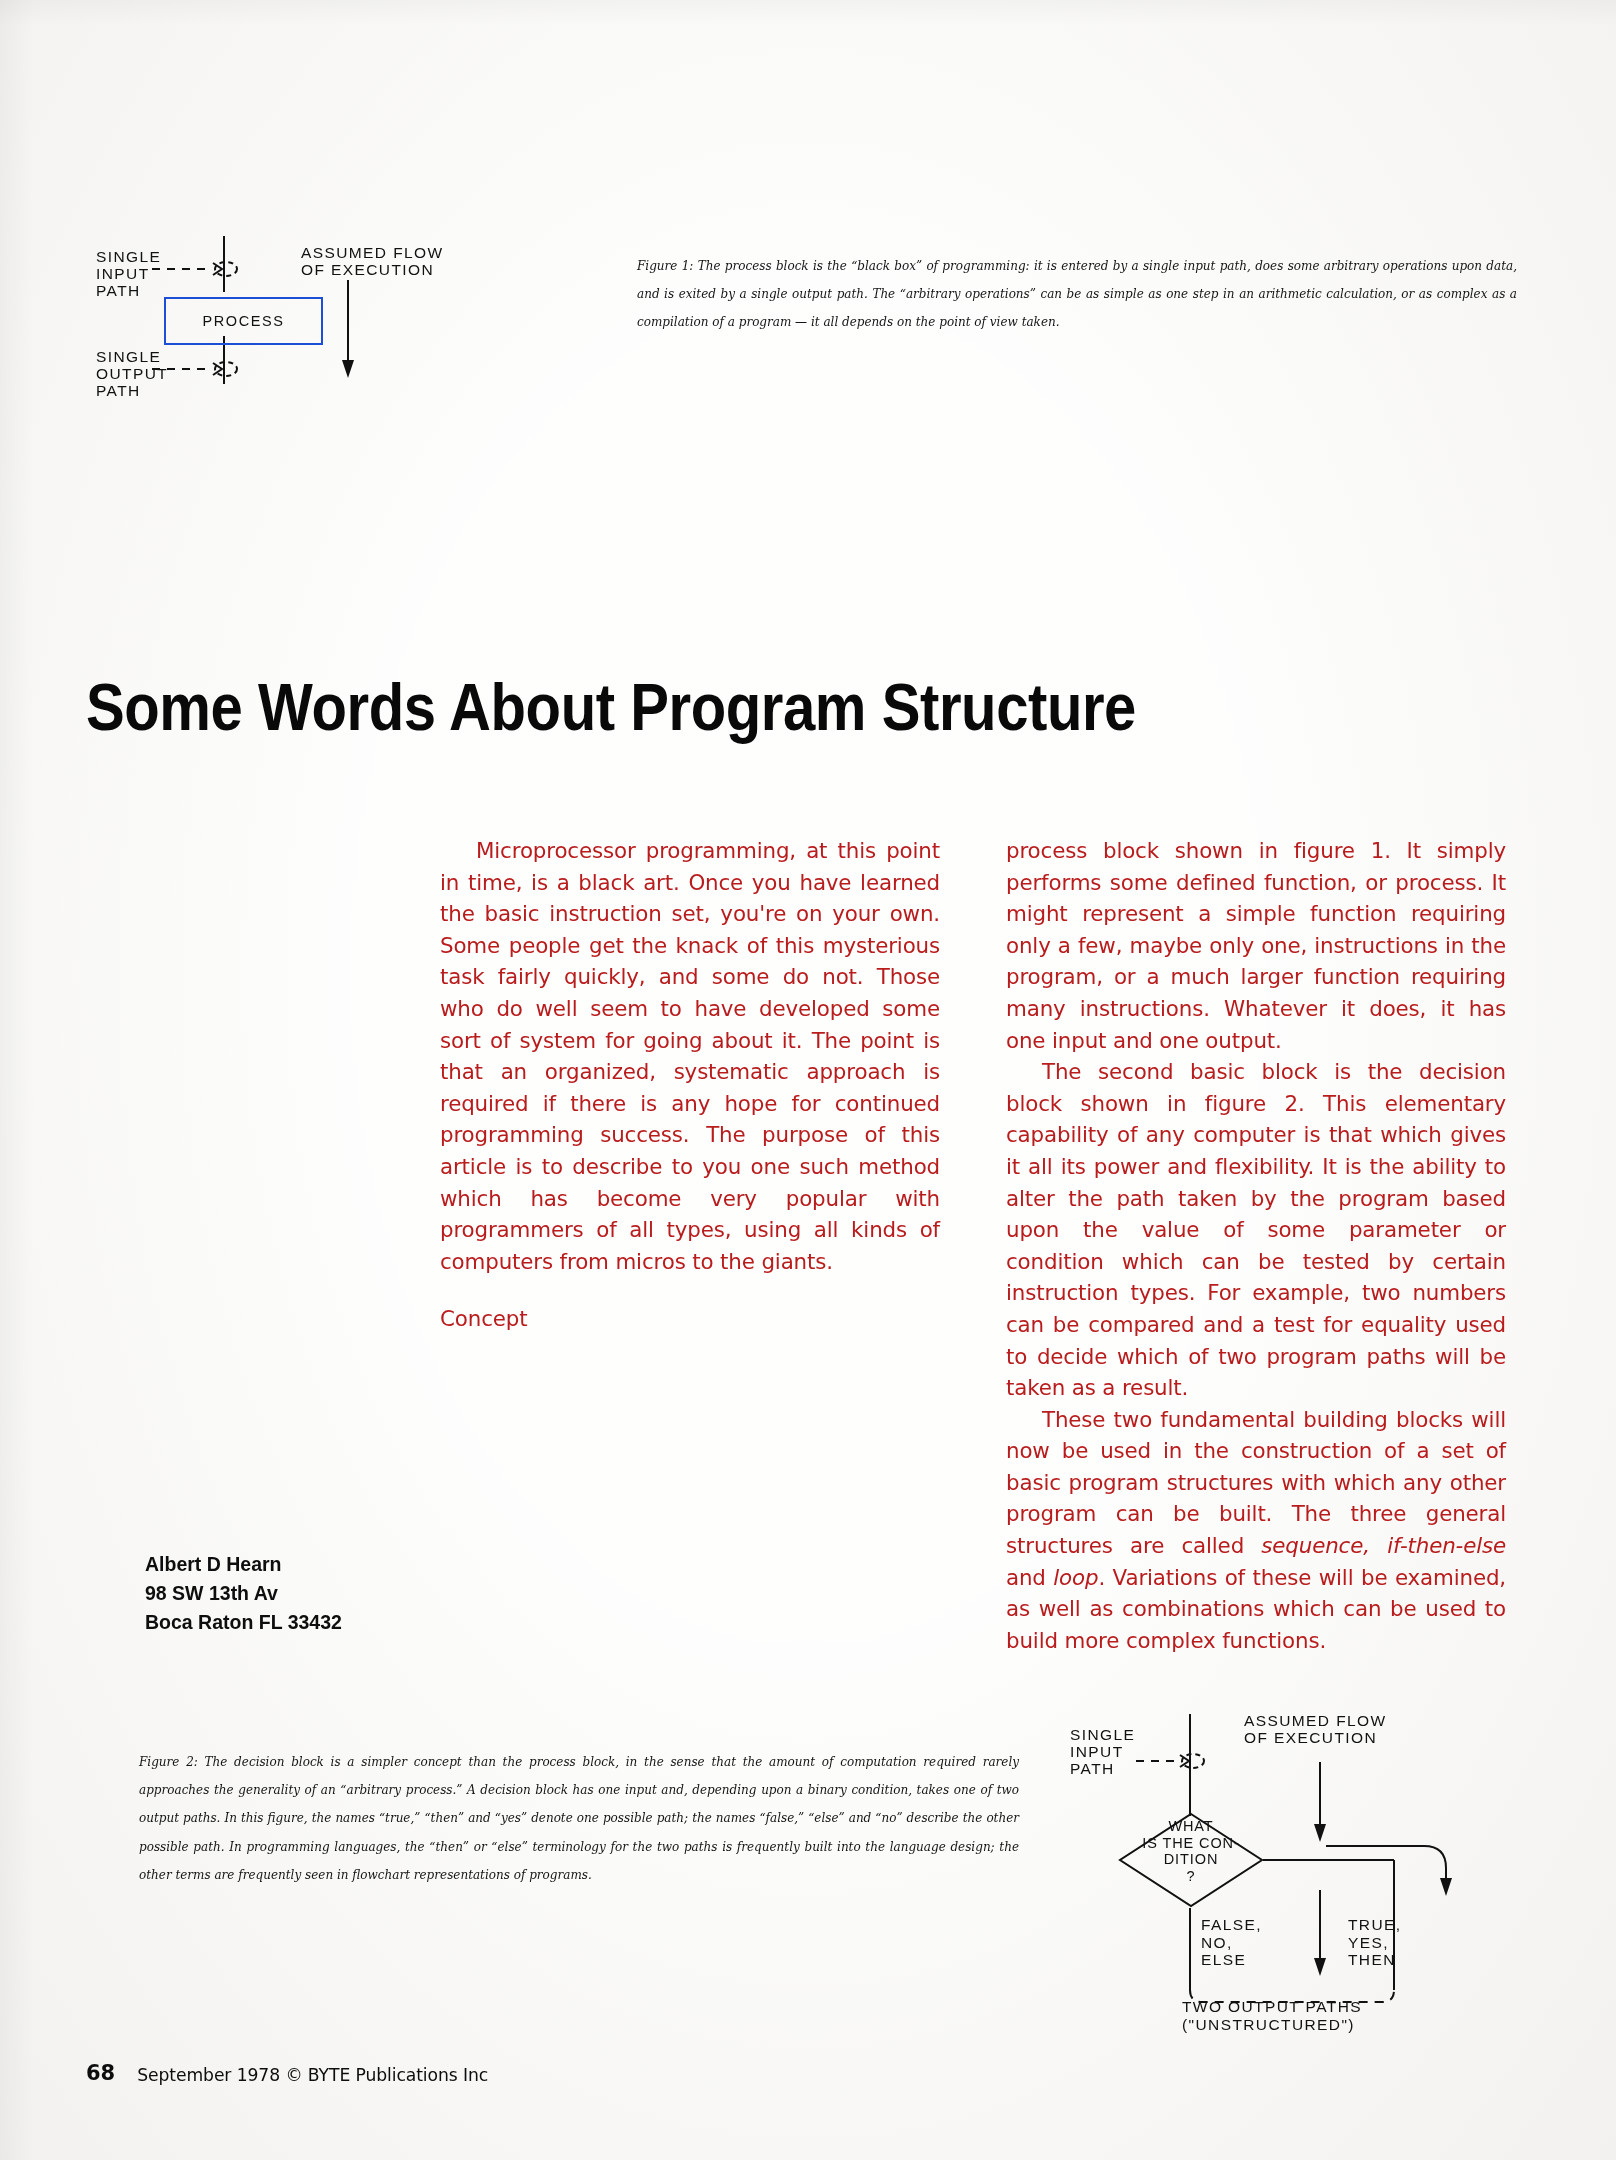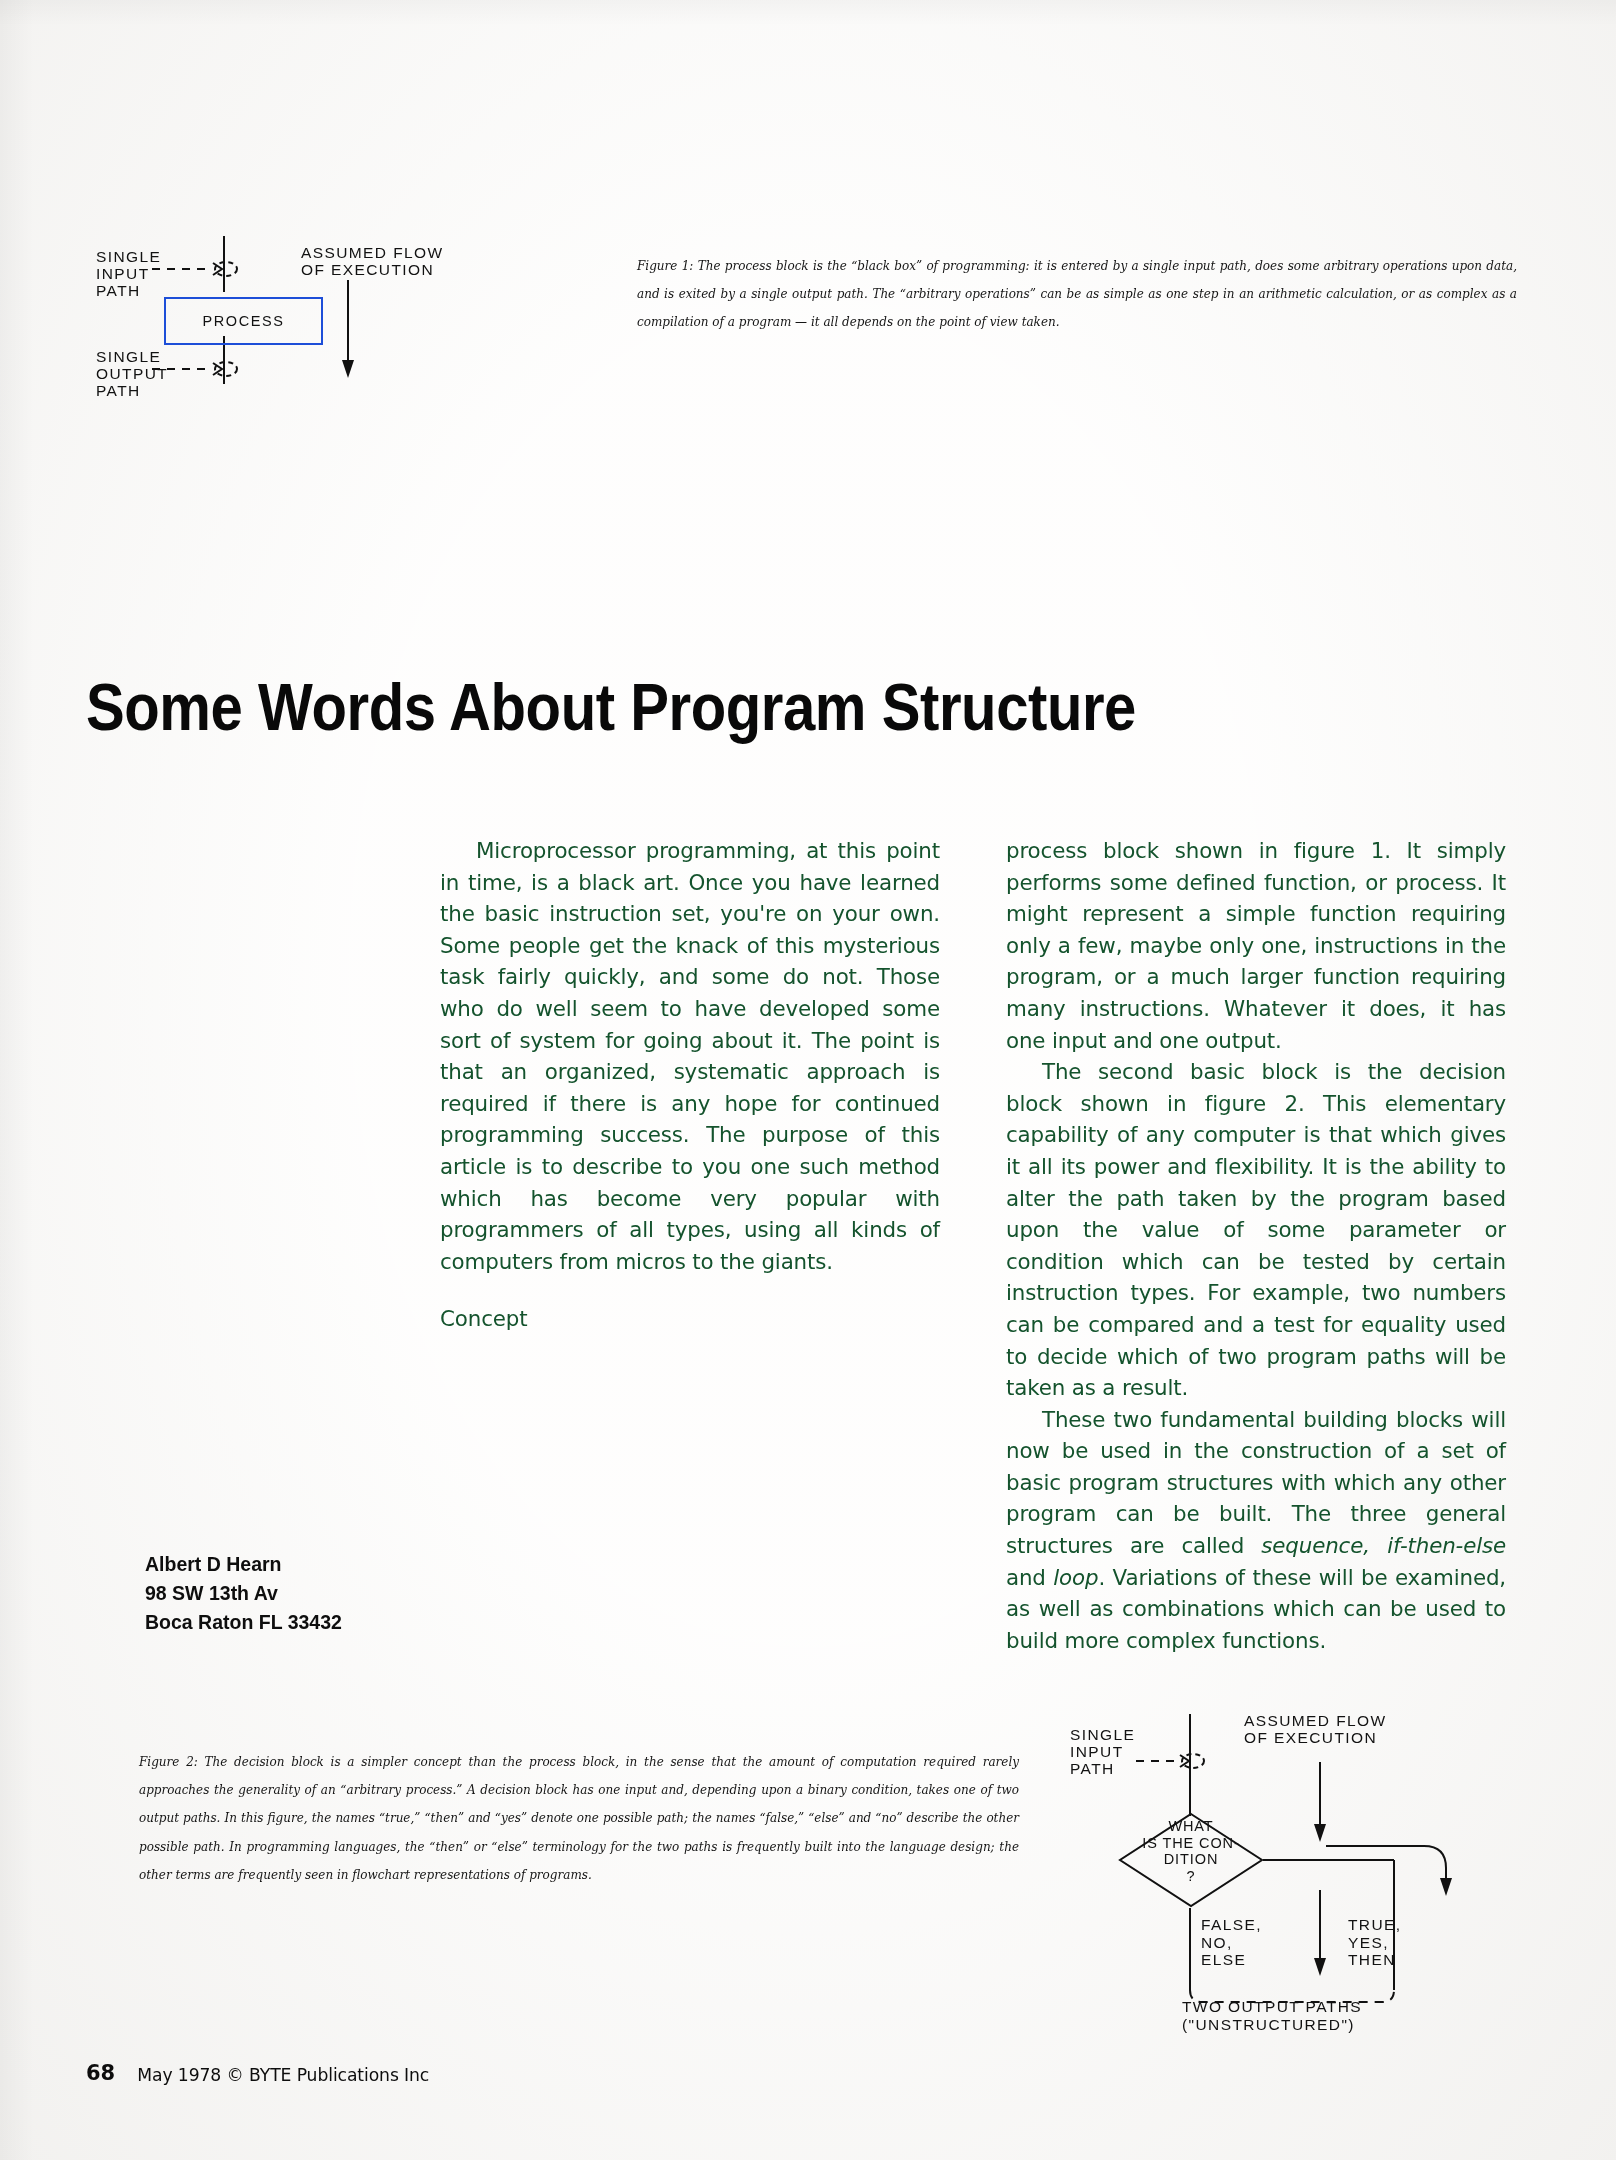--- a/index.html
+++ b/index.html
@@ -149,21 +149,21 @@
 
   
   .col {
     position: absolute;
     top: 835px;
     width: 500px;
     font-family: "DejaVu Sans", "Liberation Sans", sans-serif;
     font-size: 21.4px;
     line-height: 31.6px;
     text-align: justify;
-    color: #14532d;
+    color: #b91c1c;
     letter-spacing: -0.15px;
   }
   #col-left  { left: 440px; }
   #col-right { left: 1000px; margin-left: 6px; }
   .col p { margin: 0; text-indent: 36px; }
   .col p.noindent { text-indent: 0; }
   .col h3 {
     margin: 26px 0 0 0;
     font-weight: normal;
     font-size: 21.4px;
@@ -349,16 +349,16 @@
     <div class="lbl" id="f2-true-label">TRUE,
 YES,
 THEN</div>
 
     <div class="lbl" id="f2-two-output">TWO OUTPUT PATHS
 ("UNSTRUCTURED")</div>
   </div>
 
   <div id="footer">
     <span id="page-number">68</span>
-    <span id="footer-credit">May 1978 © BYTE Publications Inc</span>
+    <span id="footer-credit">September 1978 © BYTE Publications Inc</span>
   </div>
 
 </div>
 
 </body></html>

